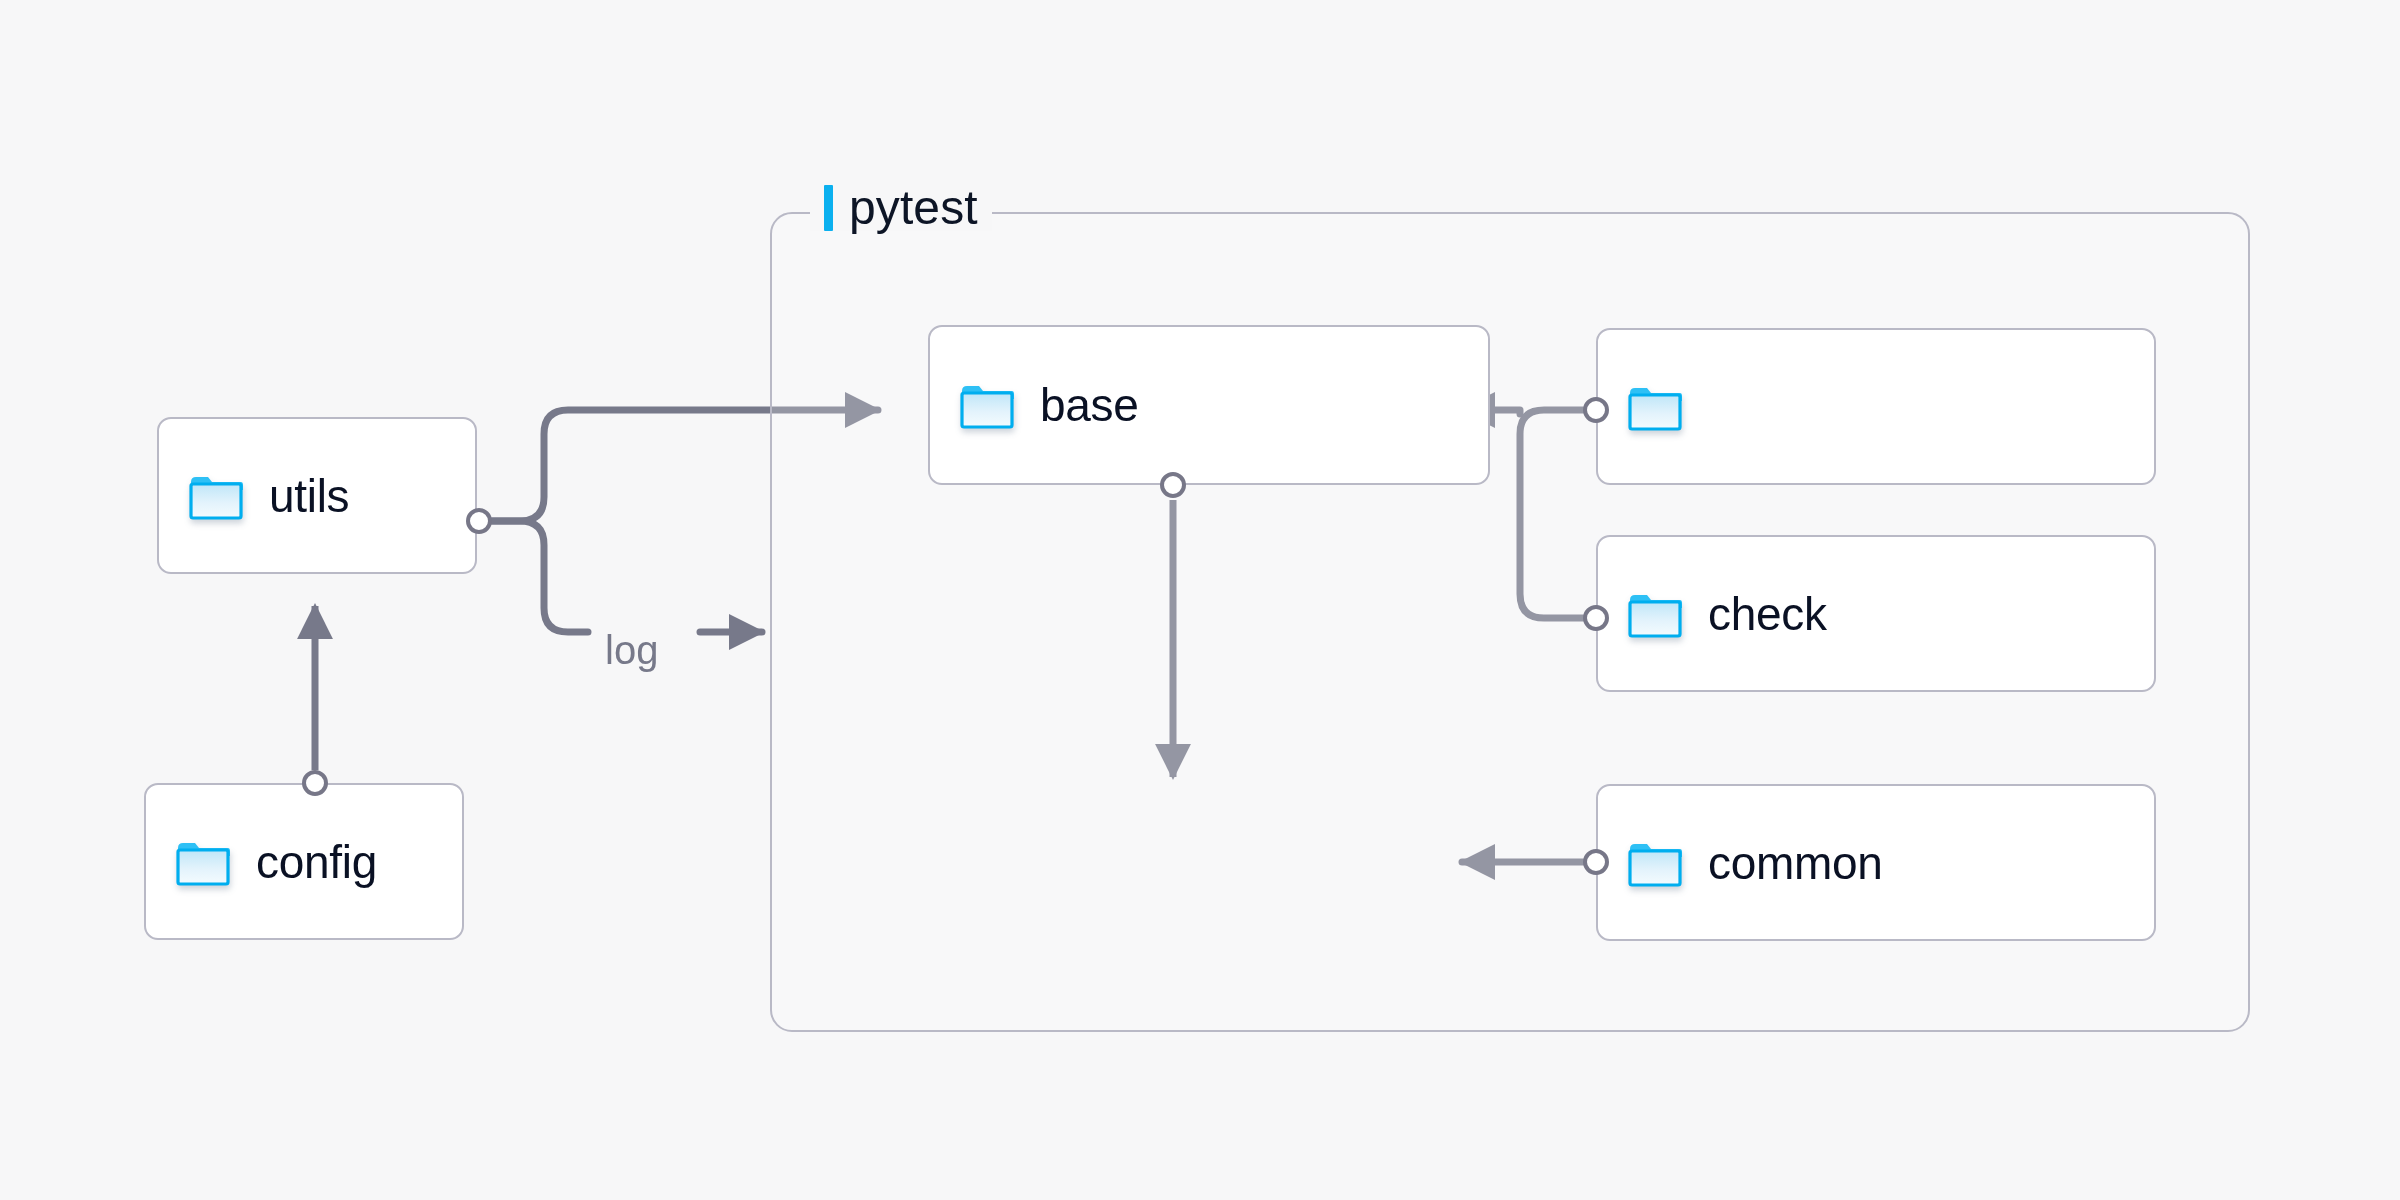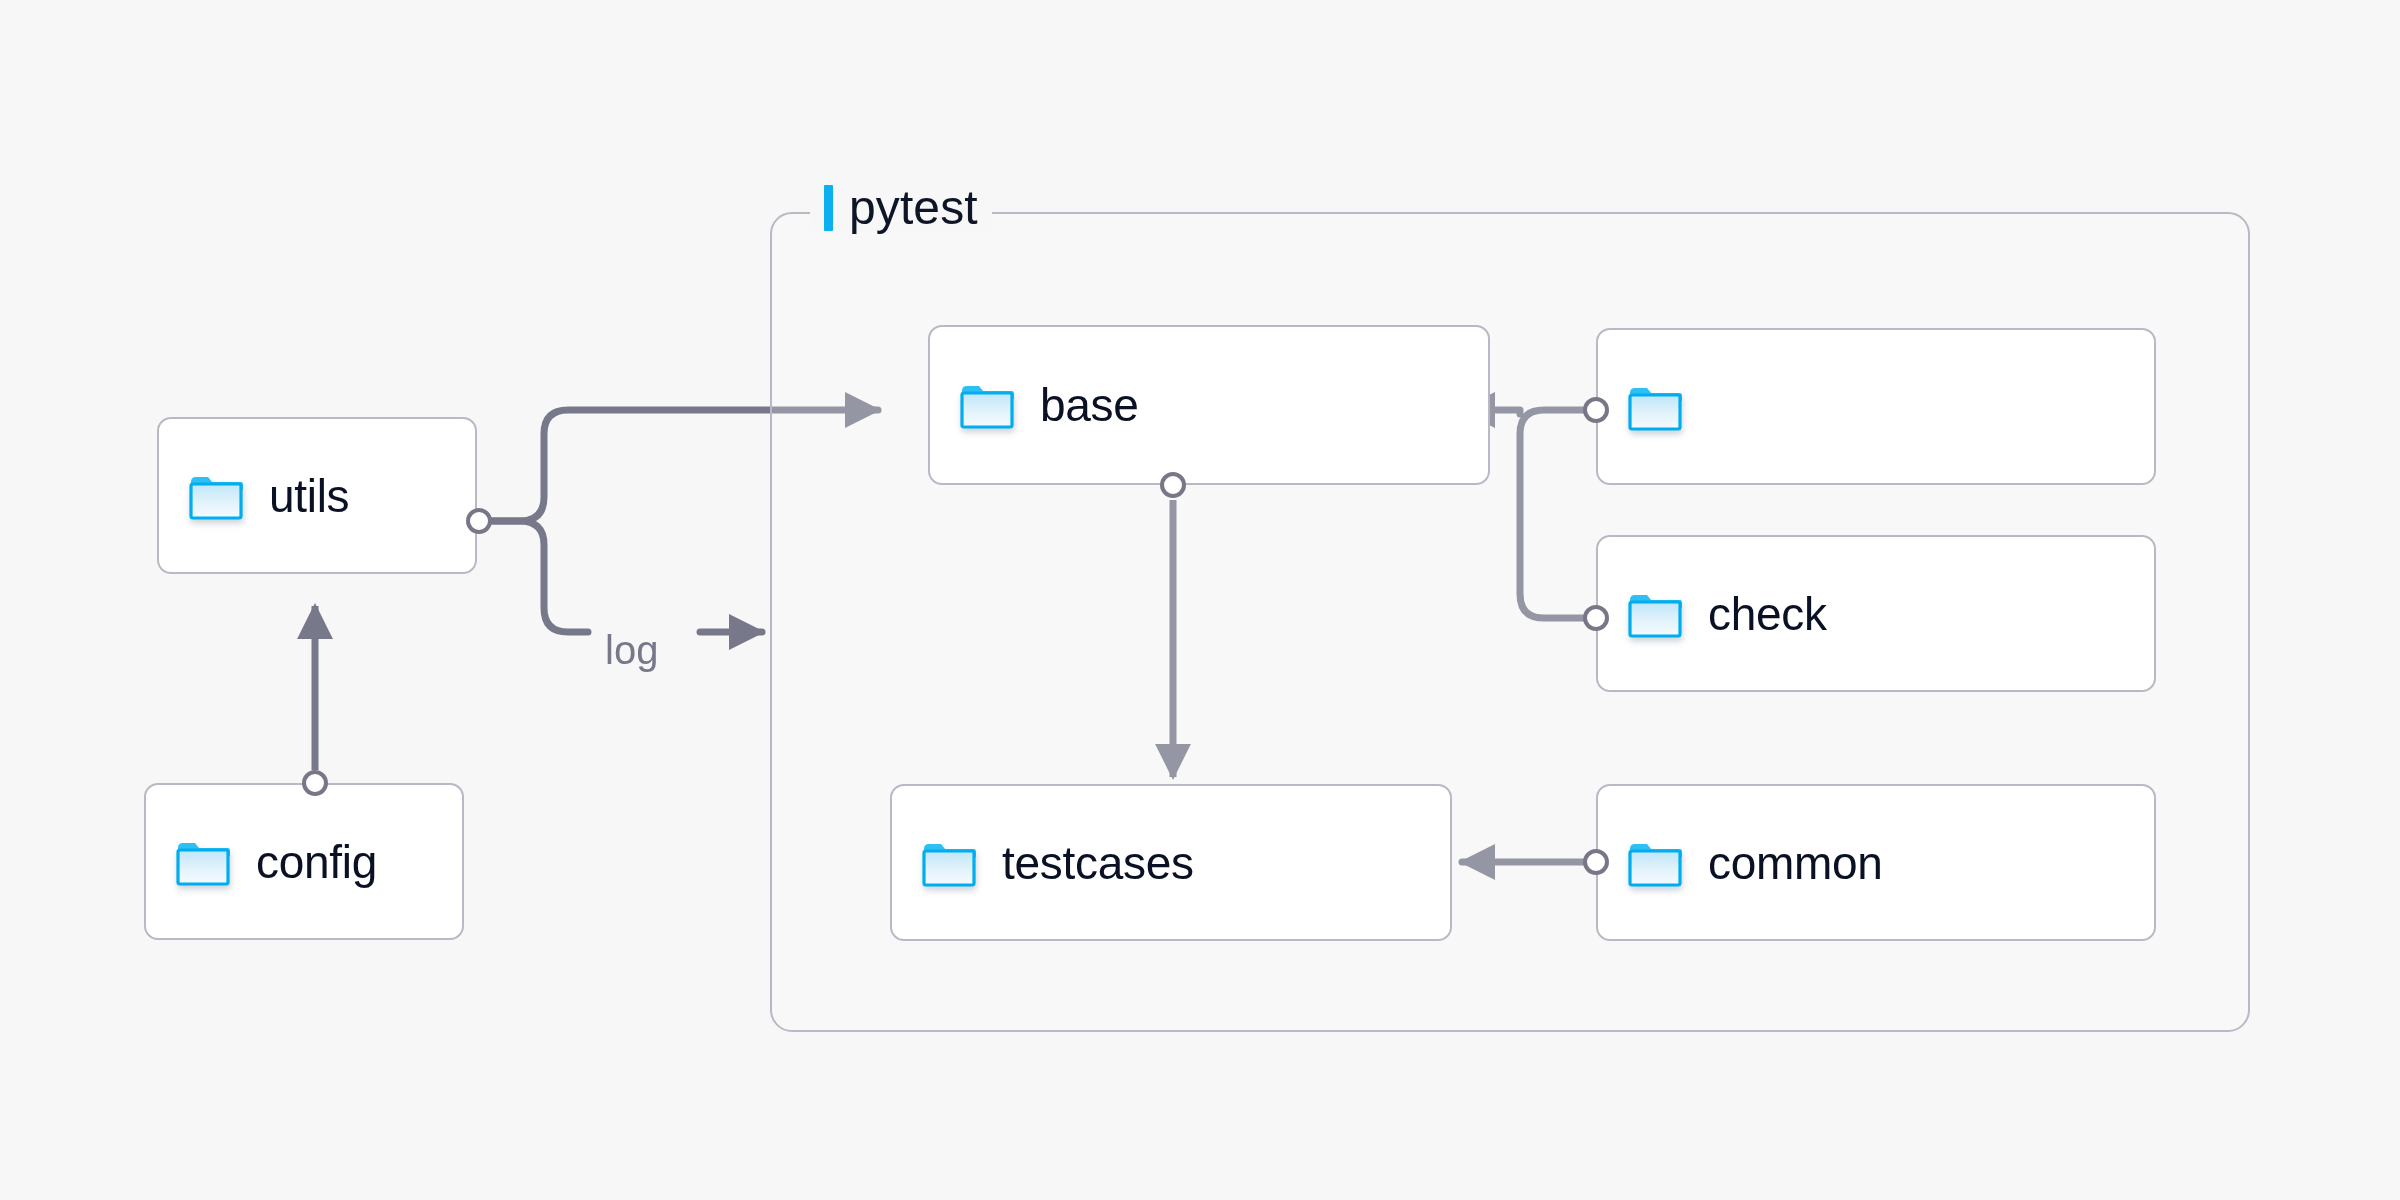--- a/index.html
+++ b/index.html
@@ -186,29 +186,20 @@
     <span class="folder-icon">
       <svg width="54" height="48" viewBox="0 0 54 48">
         <path d="M2 10 q0-5 5-5 h12 l4 5 h29 q2 0 2 3 v5 H2 z" fill="#2ec0f5"></path>
         <rect x="2" y="12" width="50" height="34" rx="2" fill="url(#fgrad)" stroke="#00aeef" stroke-width="3.2"></rect>
       </svg>
     </span>
     <span class="node-label">base</span>
   </div>
   <span class="port" style="left:1160px; top:472px;"></span>
 
-  <div class="node" style="left:890px; top:784px; width:562px; height:157px;">
-    <span class="folder-icon">
-      <svg width="54" height="48" viewBox="0 0 54 48">
-        <path d="M2 10 q0-5 5-5 h12 l4 5 h29 q2 0 2 3 v5 H2 z" fill="#2ec0f5"></path>
-        <rect x="2" y="12" width="50" height="34" rx="2" fill="url(#fgrad)" stroke="#00aeef" stroke-width="3.2"></rect>
-      </svg>
-    </span>
-    <span class="node-label">testcases</span>
-  </div>
 
   <div class="node" style="left:1596px; top:328px; width:560px; height:157px;">
     <span class="folder-icon">
       <svg width="54" height="48" viewBox="0 0 54 48">
         <path d="M2 10 q0-5 5-5 h12 l4 5 h29 q2 0 2 3 v5 H2 z" fill="#2ec0f5"></path>
         <rect x="2" y="12" width="50" height="34" rx="2" fill="url(#fgrad)" stroke="#00aeef" stroke-width="3.2"></rect>
       </svg>
     </span>
   </div>
   <span class="port" style="left:1583px; top:397px;"></span>

